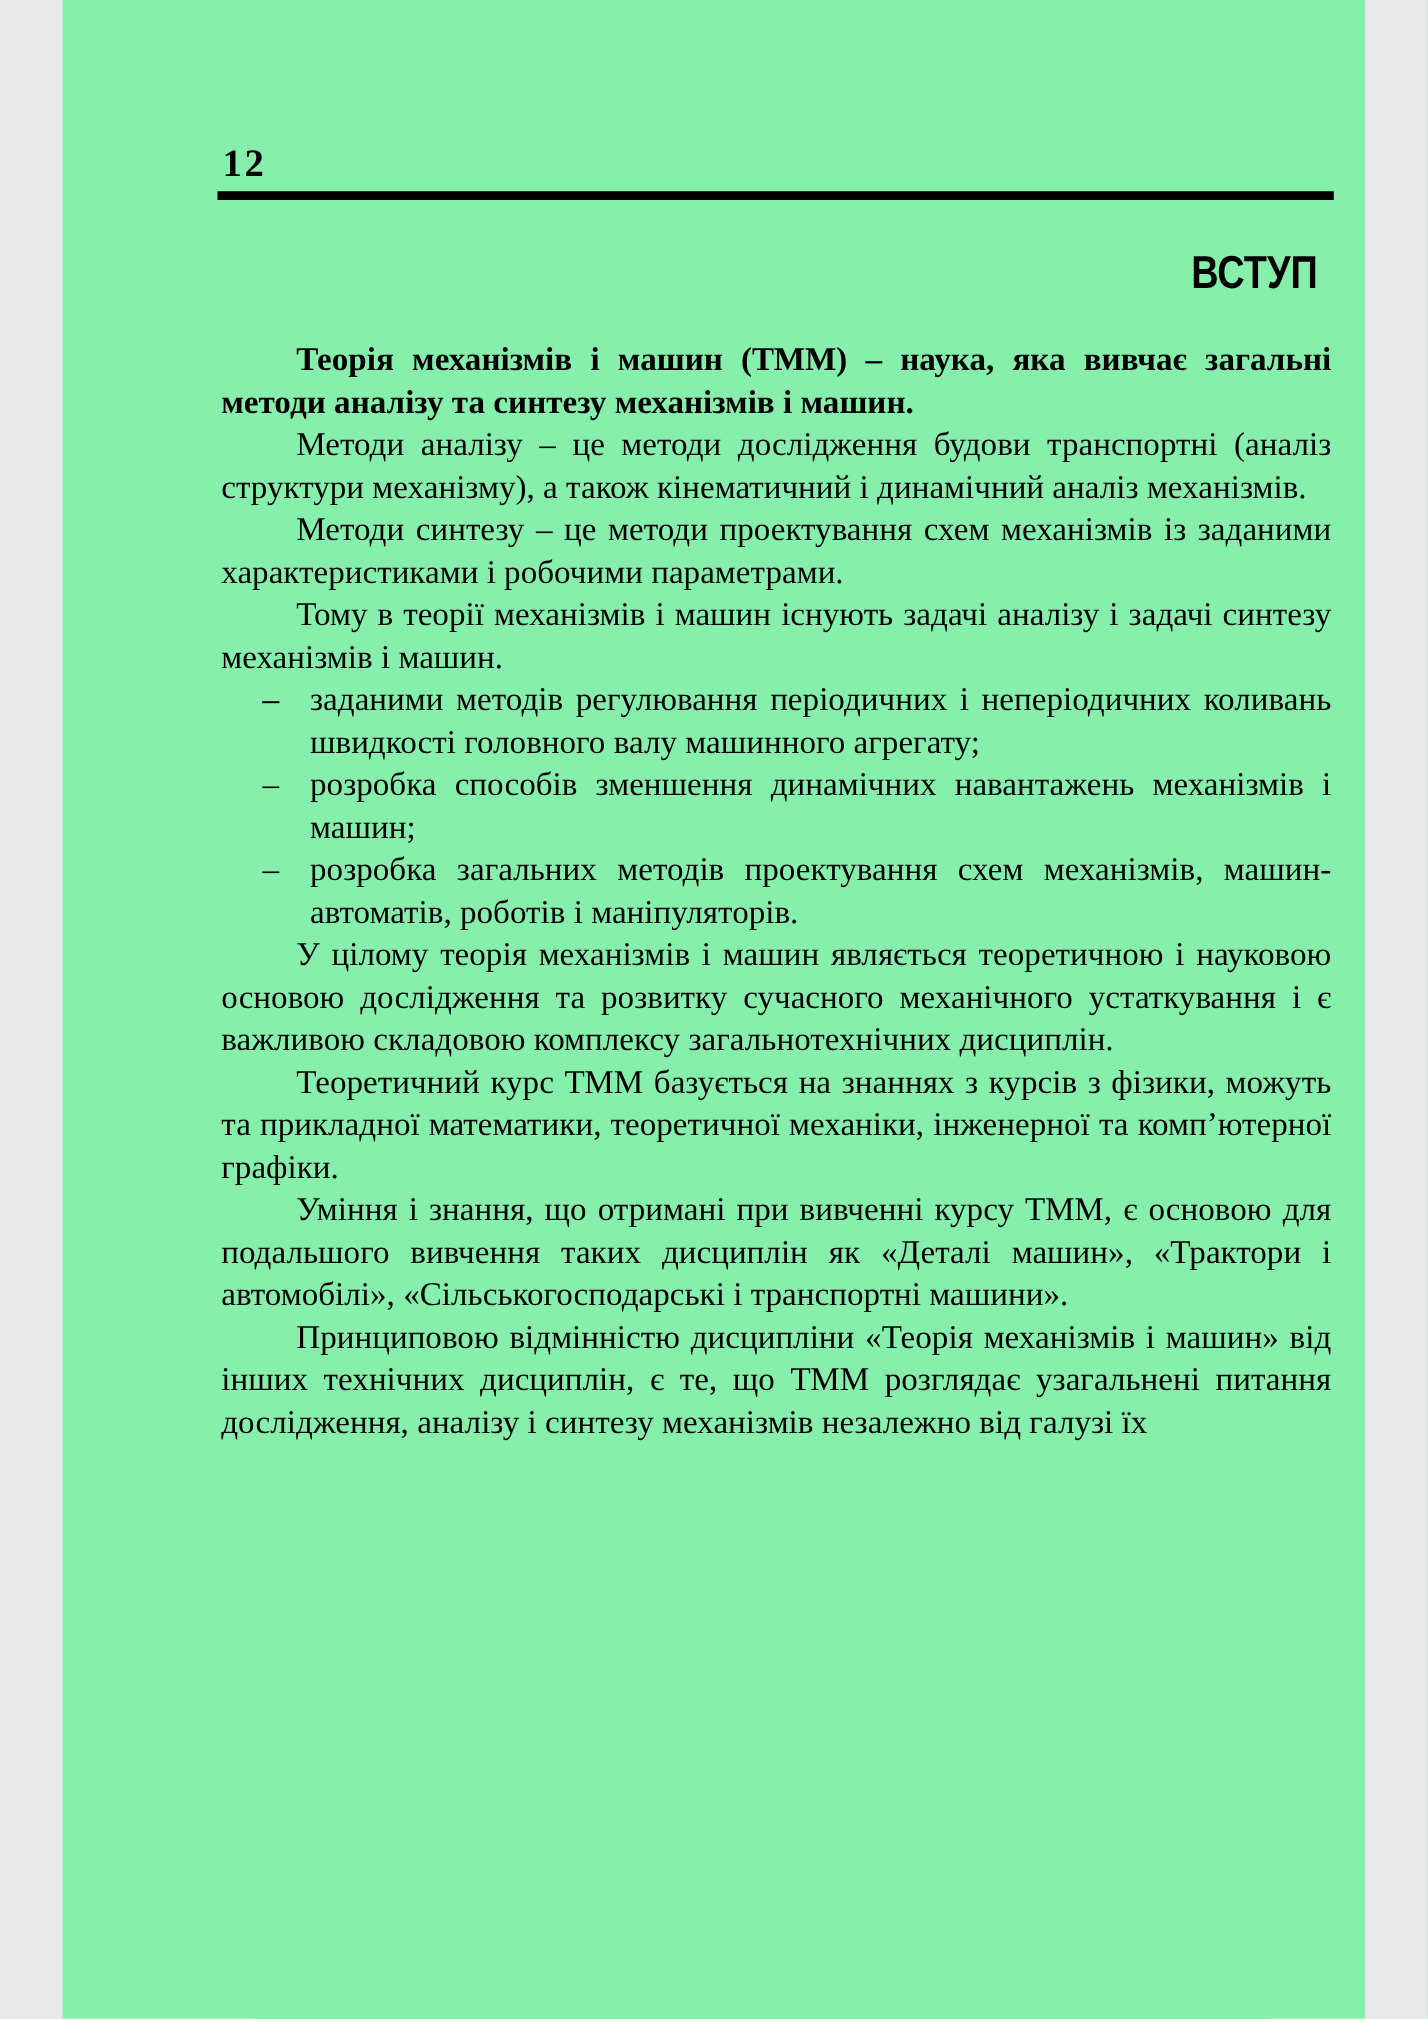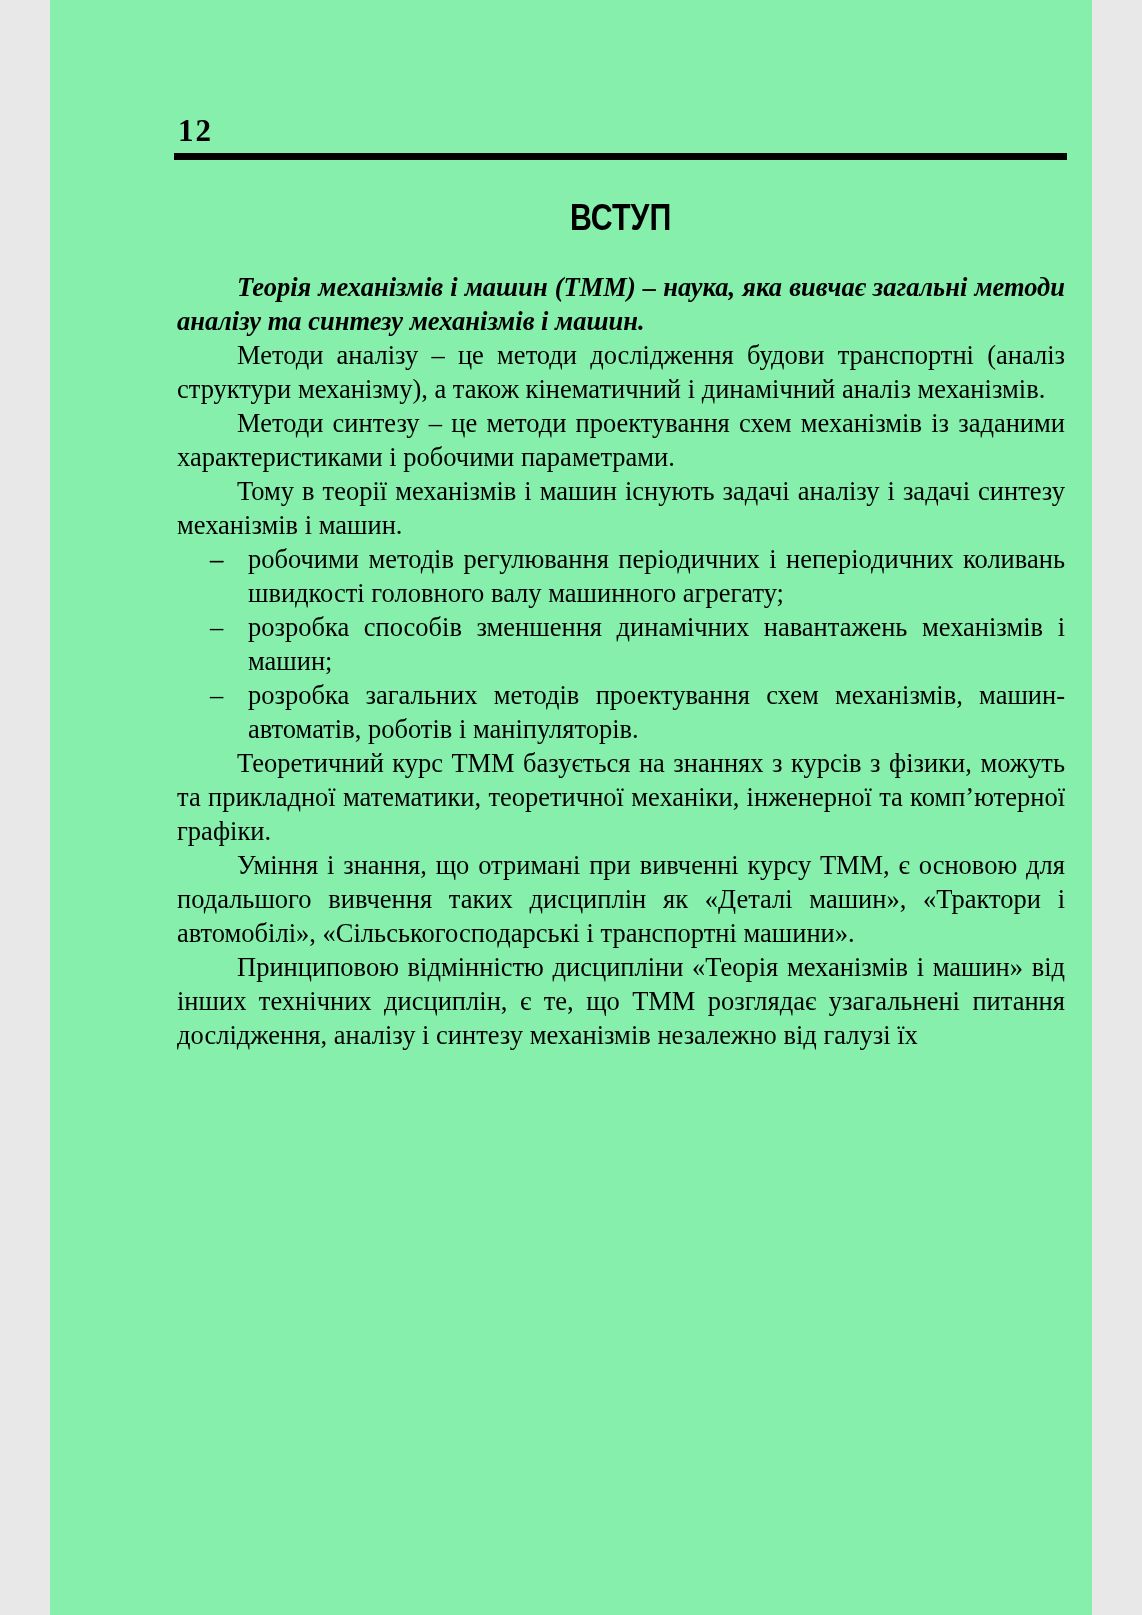--- a/index.html
+++ b/index.html
@@ -33,21 +33,21 @@
     top: 153px;
     width: 893px;
     height: 7px;
     background: #000000;
   }
   .title {
     position: absolute;
     left: 127px;
     top: 198px;
     width: 888px;
-    text-align: center;
+    text-align: right;
     font-family: "Liberation Sans", "DejaVu Sans", sans-serif;
     font-weight: bold;
     font-size: 37px;
     line-height: 1.1;
   }
   .title .title-inner {
     display: inline-block;
     transform: scaleX(0.82);
     transform-origin: center;
   }
@@ -60,21 +60,20 @@
     line-height: 34px;
     text-align: justify;
     text-align-last: left;
   }
   .body p {
     margin: 0;
     text-indent: 60px;
   }
   .lead {
     font-weight: bold;
-    font-style: italic;
   }
   .list-item {
     position: relative;
     padding-left: 71px;
     text-indent: 0;
   }
   .list-item .marker {
     position: absolute;
     left: 33px;
     top: 0;
@@ -105,35 +104,36 @@
 
 
     <div class="list">
 
       <div class="list-item">
         <span class="marker">–</span>
       </div>
 
       <div class="list-item">
         <span class="marker">–</span>
-        <span class="item-text">робочими методів регулювання періодичних і неперіодичних коливань швидкості головного валу машинного агрегату;</span>
+        <span class="item-text">заданими методів регулювання періодичних і неперіодичних коливань швидкості головного валу машинного агрегату;</span>
       </div>
 
       <div class="list-item">
         <span class="marker">–</span>
         <span class="item-text">розробка способів зменшення динамічних навантажень механізмів і машин;</span>
       </div>
 
       <div class="list-item">
         <span class="marker">–</span>
         <span class="item-text">розробка загальних методів проектування схем механізмів, машин-автоматів, роботів і маніпуляторів.</span>
       </div>
 
     </div>
 
+    <p>У цілому теорія механізмів і машин являється теоретичною і науковою основою дослідження та розвитку сучасного механічного устаткування і є важливою складовою комплексу загальнотехнічних дисциплін.</p>
 
 
     <p>Теоретичний курс ТММ базується на знаннях з курсів з фізики, можуть та прикладної математики, теоретичної механіки, інженерної та комп’ютерної графіки.</p>
 
     <p>Уміння і знання, що отримані при вивченні курсу ТММ, є основою для подальшого вивчення таких дисциплін як «Деталі машин», «Трактори і автомобілі», «Сільськогосподарські і транспортні машини».</p>
 
     <p>Принциповою відмінністю дисципліни «Теорія механізмів і машин» від інших технічних дисциплін, є те, що ТММ розглядає узагальнені питання дослідження, аналізу і синтезу механізмів незалежно від галузі їх</p>
 
   </div>
 

